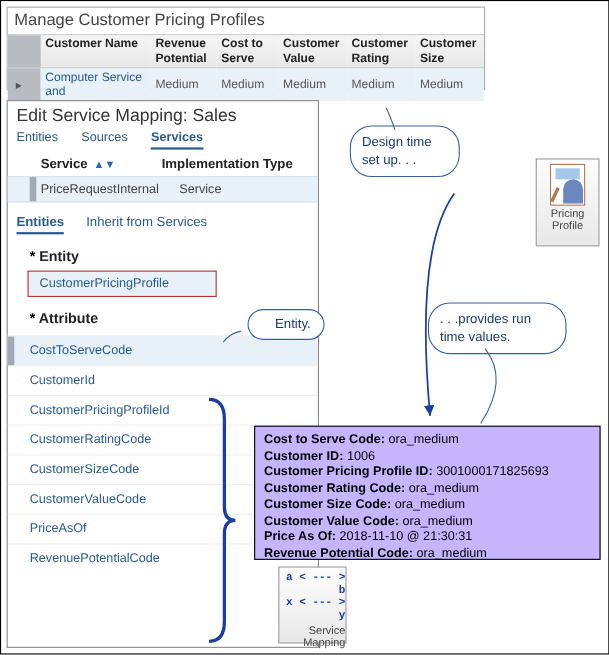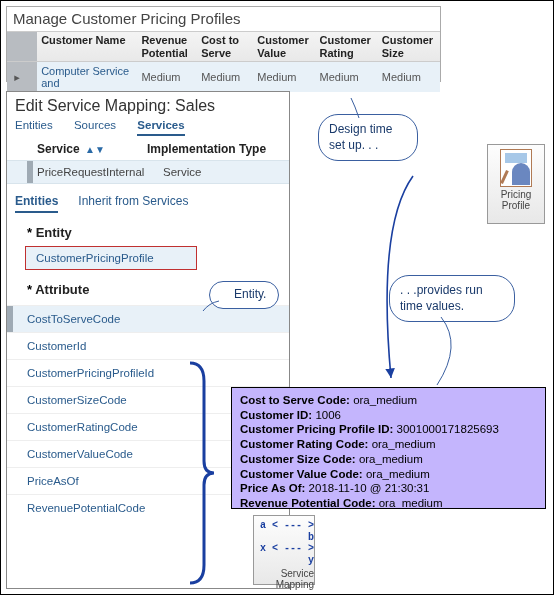--- a/index.html
+++ b/index.html
@@ -52,21 +52,21 @@
   .attr-list .attr { padding: 7px 8px 7px 20px; font-size: 11.5px; color:#2a5b8c; border-top:1px solid #eee; cursor:default; }
   .attr-list .attr.sel { background:#e8f1f8; position:relative; }
   .attr-list .attr.sel::before { content:""; position:absolute; left:0; top:0; bottom:0; width:6px; background:#9faab4; }
 
   
   .brace { position:absolute; left: 185px; top: 360px; width: 30px; height: 224px; }
   .brace svg { width:100%; height:100%; }
 
   
   .balloon { position:absolute; background:#fff; border:1px solid #3a5fa0; border-radius: 20px; font-size: 12px; color:#1a3a6b; padding: 7px 10px; text-align:left; line-height:1.3; }
-  .balloon.entity { left: 208px; top: 280px; width: 70px; padding:5px 24px; }
+  .balloon.entity { left: 224px; top: 280px; width: 70px; padding:5px 24px; }
   .balloon.design { left: 317px; top: 113px; width: 100px; }
   .balloon.runtime { left: 388px; top: 274px; width: 126px; }
 
   .tail { position:absolute; }
   .tail svg { overflow: visible; }
 
   
   .arrow-container { position:absolute; left: 384px; top: 175px; width: 30px; height: 200px; }
   .arrow-container svg { overflow:visible; }
 
@@ -144,22 +144,22 @@
   </div>
 
   <div class="section-label">Entity</div>
   <div class="entity-chip">CustomerPricingProfile</div>
 
   <div class="section-label">Attribute</div>
   <div class="attr-list">
     <div class="attr sel">CostToServeCode</div>
     <div class="attr">CustomerId</div>
     <div class="attr">CustomerPricingProfileId</div>
+    <div class="attr">CustomerRatingCode</div>
     <div class="attr">CustomerSizeCode</div>
-    <div class="attr">CustomerRatingCode</div>
     <div class="attr">CustomerValueCode</div>
     <div class="attr">PriceAsOf</div>
     <div class="attr">RevenuePotentialCode</div>
   </div>
 </div>
 
 <div class="brace">
   <svg viewBox="0 0 30 224" stroke="#1a3fa0" stroke-width="3" fill="none">
     <path d="M4 2 Q18 2 18 20 L18 100 Q18 112 28 112 Q18 112 18 124 L18 204 Q18 222 4 222"></path>
   </svg>

